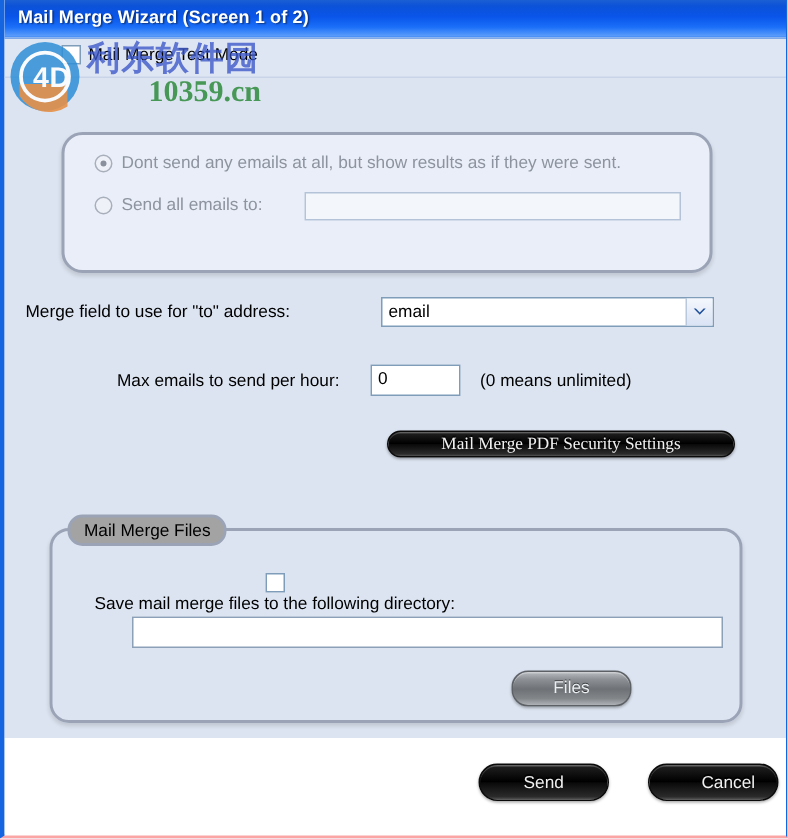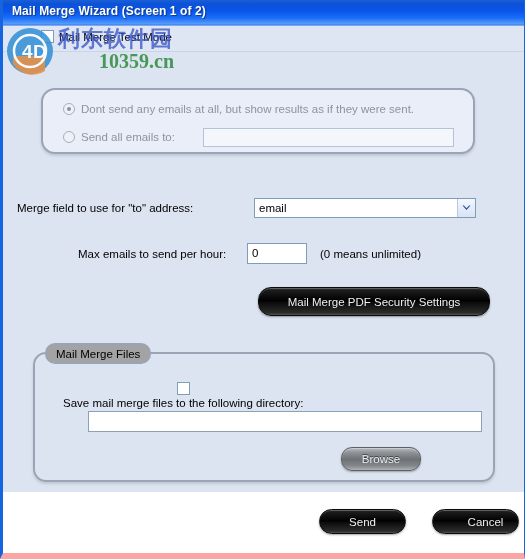--- a/index.html
+++ b/index.html
@@ -15,21 +15,21 @@
   }
 
   
   #window {
     position: absolute;
     left: 0; top: 0;
     width: 525px; height: 559px;
     background: #ffffff;
     border-left: 3px solid #1565e0;
     border-right: 1px solid #1565e0;
-    border-bottom: 6px solid #fca5a5;
+    border-bottom: 2px solid #fca5a5;
     overflow: hidden;
   }
 
   
   #titlebar {
     position: absolute;
     left: 0; top: 0;
     width: 525px; height: 26px;
     background: linear-gradient(to bottom,
         #1c5fd4 0%, #0b52d8 16%, #0a55ea 45%, #1a6ff8 72%, #5b9cfb 96%, #2f7ef0 100%);
@@ -80,21 +80,21 @@
     position: absolute;
     left: 0; top: 52px;
     width: 522px; height: 440px;
     background: #dce4f1;
   }
 
   
   #radio-panel {
     position: absolute;
     left: 38px; top: 36px;
-    width: 434px; height: 66px;
+    width: 434px; height: 94px;
     background: #e9eef8;
     border: 2px solid #9aa4b6;
     border-radius: 14px;
     box-shadow: 0 2px 3px rgba(0,0,0,0.13);
   }
   .radio-row {
     position: absolute;
     display: flex;
     align-items: center;
     gap: 6px;
@@ -205,21 +205,21 @@
     align-items: center;
     justify-content: center;
     box-shadow: 0 1px 2px rgba(0,0,0,0.35), inset 0 1px 0 rgba(255,255,255,0.18);
     text-shadow: 0 -1px 0 rgba(0,0,0,0.8);
     white-space: nowrap;
     cursor: default;
   }
   #pdfsec-btn {
     position: absolute;
     left: 255px; top: 235px;
-    width: 232px; height: 29px;
+    width: 232px; height: 18px; font-family: Liberation Serif, serif;
   }
 
   
   #filesgroup {
     position: absolute;
     left: 30px; top: 300px;
     width: 462px; height: 130px;
     border: 2px solid #9aa4b6;
     border-radius: 13px;
     background: transparent;
@@ -376,21 +376,21 @@
 
     <div id="pdfsec-btn" class="darkbtn">Mail Merge PDF Security Settings</div>
 
     <div id="filesgroup">
       <div id="filesgroup-legend">Mail Merge Files</div>
       <div id="savefiles-row">
         <span class="chk"></span>
         <span id="savefiles-label">Save mail merge files to the following directory:</span>
       </div>
       <div id="dir-input"></div>
-      <div id="browse-btn">Browse</div>
+      <div id="browse-btn">Files</div>
     </div>
 
   </div>
 
   <div id="footer">
     <div id="next-btn" class="darkbtn">Send</div>
     <div id="cancel-btn" class="darkbtn">Cancel</div>
   </div>
 
   <div id="watermark">

